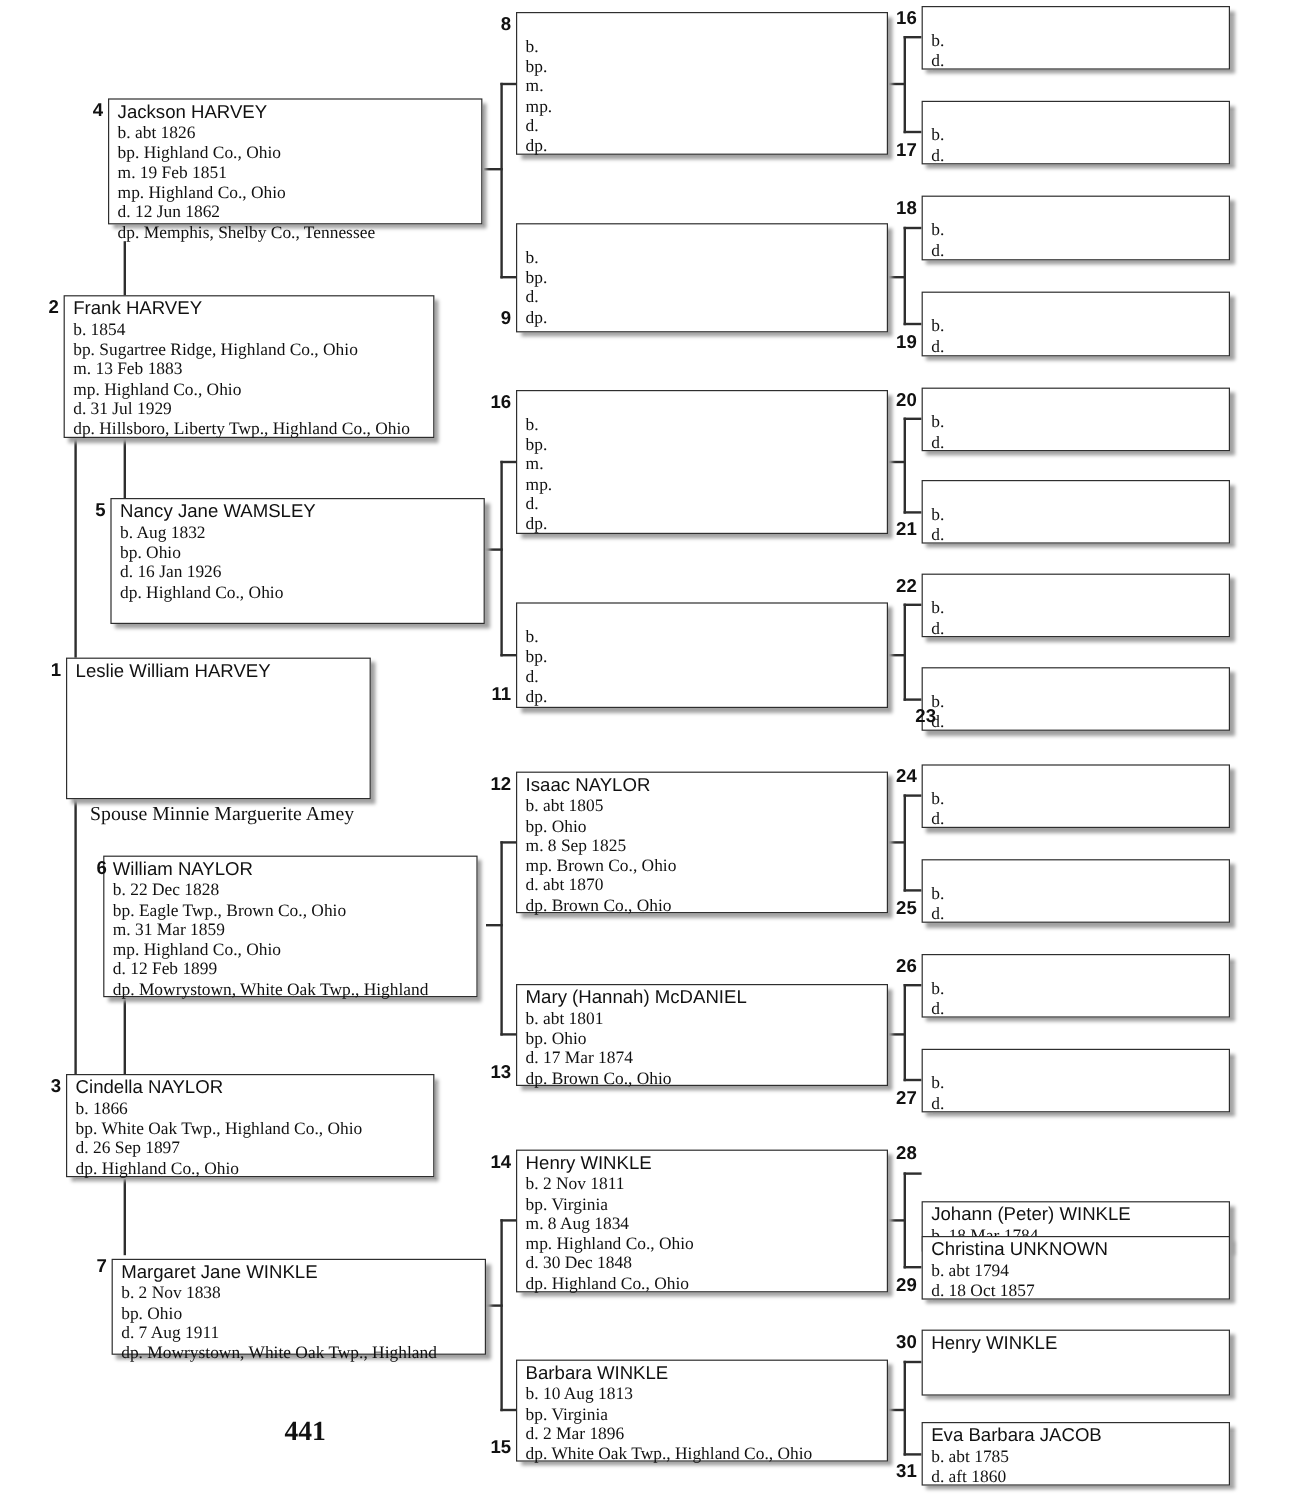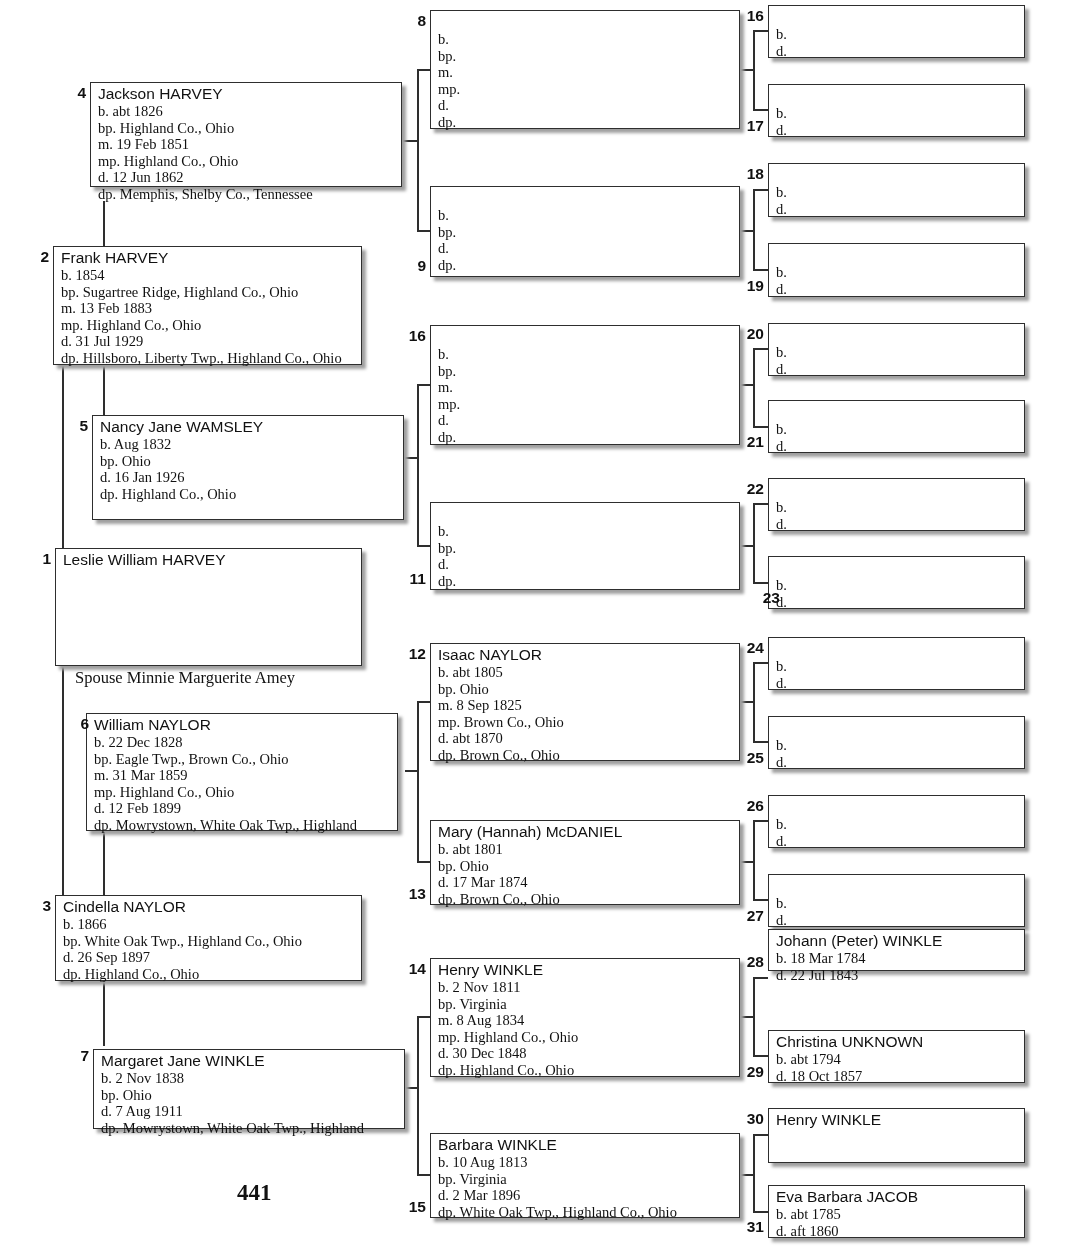--- a/index.html
+++ b/index.html
@@ -117,21 +117,21 @@
     <div class="pname">Nancy Jane WAMSLEY</div>
     <div>
         <div class="dline">b. Aug 1832</div>
         <div class="dline">bp. Ohio</div>
         <div class="dline">d. 16 Jan 1926</div>
         <div class="dline">dp. Highland Co., Ohio</div>
       </div>
   </div>
   <div class="pnum" style="left:60px;top:417px">5</div>
 
-  <div class="pbox" style="left:55px;top:548px;width:307px;height:118px">
+  <div class="pbox" style="left:55px;top:548px;width:254px;height:118px">
     <div class="pname">Leslie William HARVEY</div>
   </div>
   <div class="pnum" style="left:23px;top:550px">1</div>
 
   <div class="spouse" style="left:75px;top:668px">Spouse Minnie Marguerite Amey</div>
 
   <div class="pbox" style="left:86px;top:713px;width:312px;height:118px">
     <div class="pname">William NAYLOR</div>
     <div>
         <div class="dline">b. 22 Dec 1828</div>
@@ -363,21 +363,21 @@
 
   <div class="pbox" style="left:768px;top:874px;width:257px;height:53px">
     <div class="pname"></div>
     <div>
         <div class="dline">b.</div>
         <div class="dline">d.</div>
       </div>
   </div>
   <div class="pnum" style="left:736px;top:907px">27</div>
 
-  <div class="pbox" style="left:768px;top:929px;width:257px;height:42px">
+  <div class="pbox" style="left:768px;top:1001px;width:257px;height:42px">
     <div class="pname">Johann (Peter) WINKLE</div>
     <div>
         <div class="dline">b. 18 Mar 1784</div>
         <div class="dline">d. 22 Jul 1843</div>
       </div>
   </div>
   <div class="pnum" style="left:736px;top:953px">28</div>
 
   <div class="pbox" style="left:768px;top:1030px;width:257px;height:53px">
     <div class="pname">Christina UNKNOWN</div>

